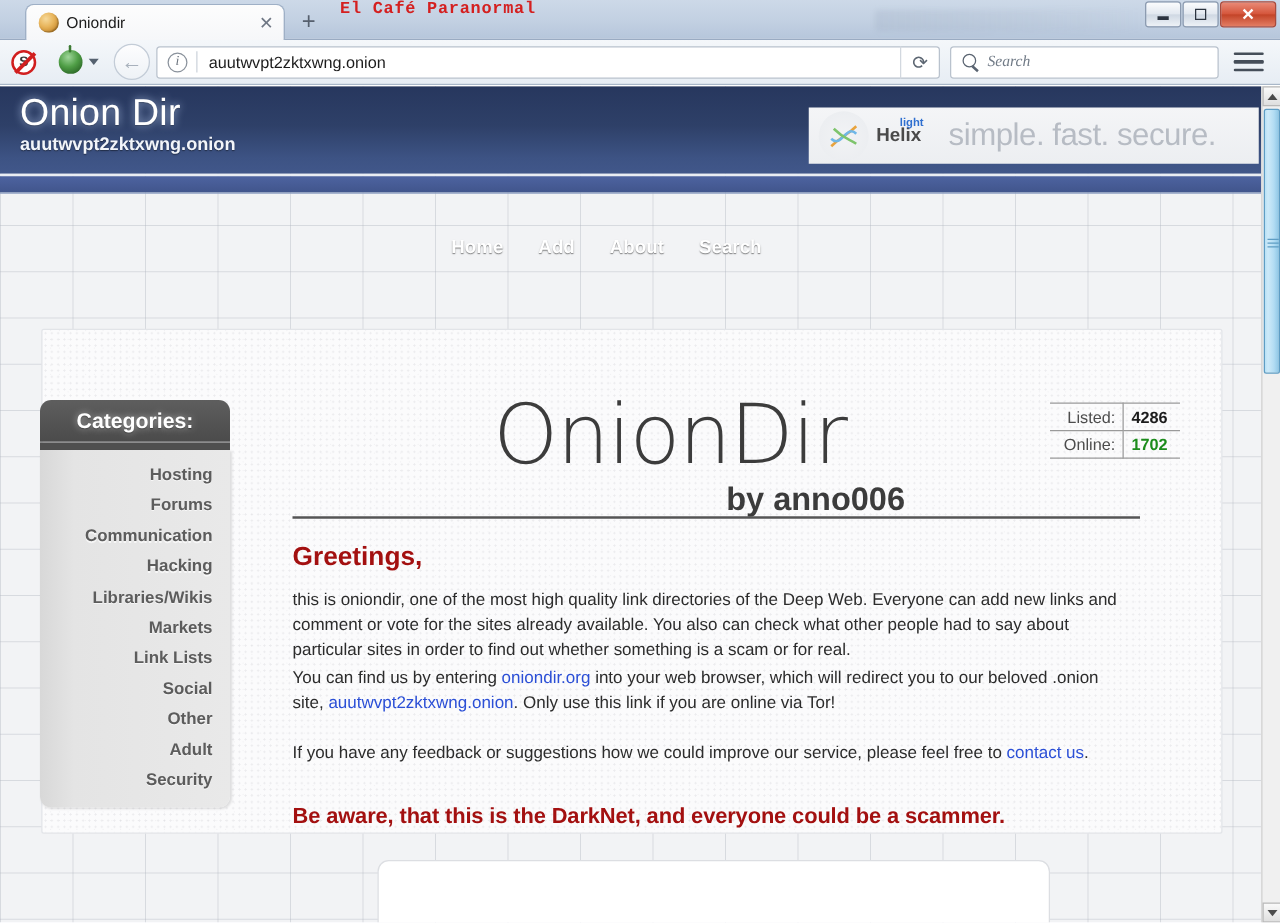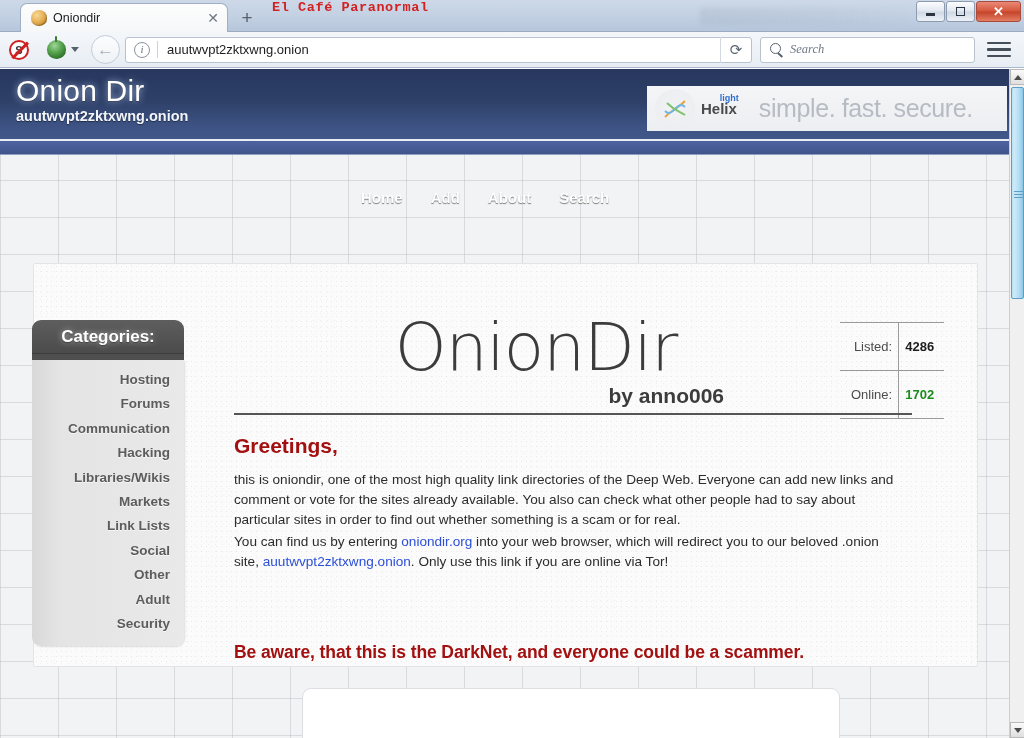--- a/index.html
+++ b/index.html
@@ -240,37 +240,37 @@
   .cat-list a {
     display:block; text-align:right; font-size: 13.5px; font-weight: bold;
     color: #5c5c5c; text-decoration:none; line-height: 24.4px;
     text-shadow: 0 1px 0 rgba(255,255,255,.65);
   }
 
   .stats {
     position: absolute; left: 806px; top: 58px; width: 104px;
     border-collapse: collapse; font-size: 13px;
   }
-  .stats td { border: 1px solid #9a9a9a; padding: 16px 6px; }
+  .stats td { border: 1px solid #9a9a9a; padding: 3px 6px; }
   .stats td.k { color: #4d4d4d; text-align: right; border-left:none; border-top:none;}
   .stats td.v { font-weight: bold; text-align: left; border-right:none; border-top:none;}
   .stats tr:first-child td { border-top: 1px solid #9a9a9a; }
   .stats .listed-v { color: #1c1c1c; }
   .stats .online-v { color: #1c8c1c; }
 
   .bigtitle {
     position: absolute; left: 272px; top: 48px; width: 460px; text-align: center;
   }
   .bigtitle h1 {
     font-size: 66px; font-weight: 300; color: #3c3c3c; line-height: 72px;
     letter-spacing: -1px; font-family: "DejaVu Sans", sans-serif;
   }
   .bigtitle .by {
     position: absolute; right: 42px; top: 72px;
-    font-size: 21px; font-weight: bold; color: #3c3c3c; text-align: center;
+    font-size: 26px; font-weight: bold; color: #3c3c3c; text-align: center;
   }
   .title-rule {
     position: absolute; left: 200px; top: 149px; width: 678px; height: 2px;
     background: #555;
   }
 
   .sect-h {
     position: absolute; font-size: 21px; font-weight: bold; color: #a31010;
   }
   .para {
@@ -438,20 +438,23 @@
       <div class="title-rule"></div>
 
       <div class="sect-h" style="left:200px; top:170px;">Greetings,</div>
 
       <div class="para" style="left:200px; top:206px;">this is oniondir, one of the most high quality link directories of the Deep Web. Everyone can add new links and comment or vote for the sites already available. You also can check what other people had to say about particular sites in order to find out whether something is a scam or for real.</div>
 
       <div class="para" style="left:200px; top:268px;">
         <span>You can find us by entering </span><a class="inline-link" href="#">oniondir.org</a><span> into your web browser, which will redirect you to our beloved .onion site, </span><a class="inline-link" href="#">auutwvpt2zktxwng.onion</a><span>. Only use this link if you are online via Tor!</span>
       </div>
 
+      <div class="para" style="left:200px; top:328px;">
+        <span>If you have any feedback or suggestions how we could improve our service, please feel free to </span><a class="inline-link" href="#">contact us</a><span>.</span>
+      </div>
 
       <div class="warn" style="left:200px; top:378px;">Be aware, that this is the DarkNet, and everyone could be a scammer.</div>
 
       <div class="promo-box">
         
         
       </div>
 
     </div>
   </div>

